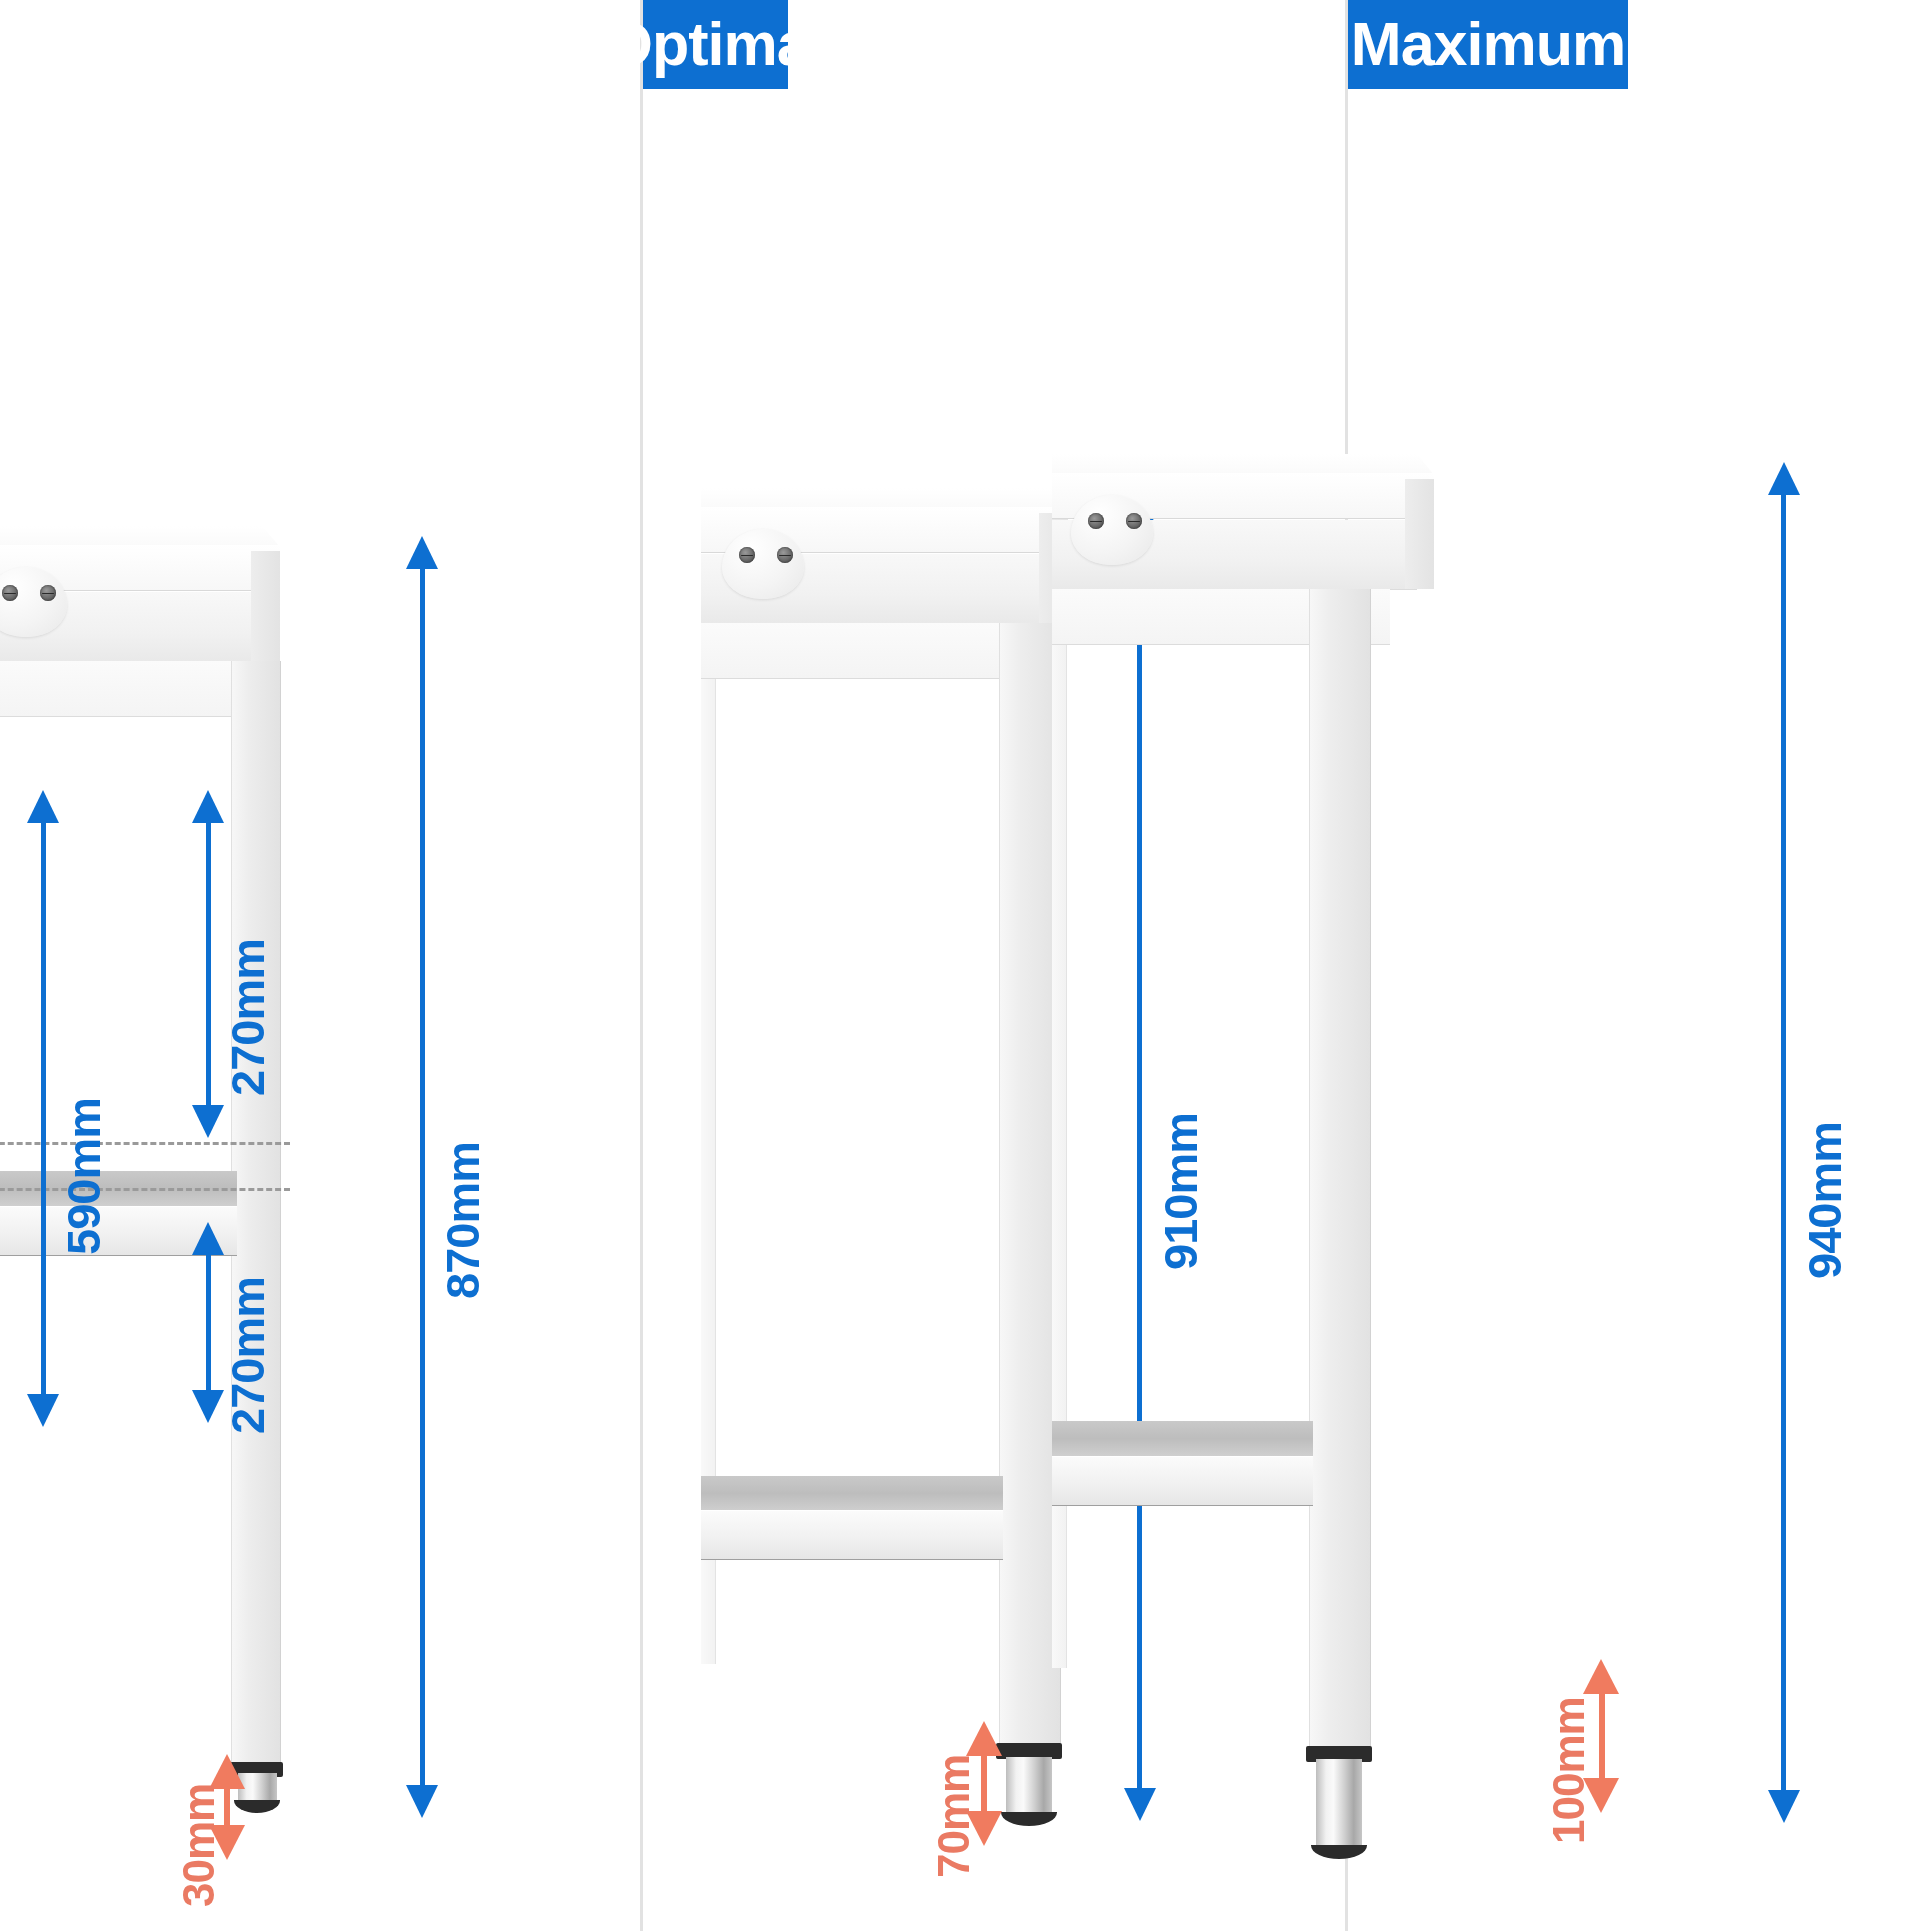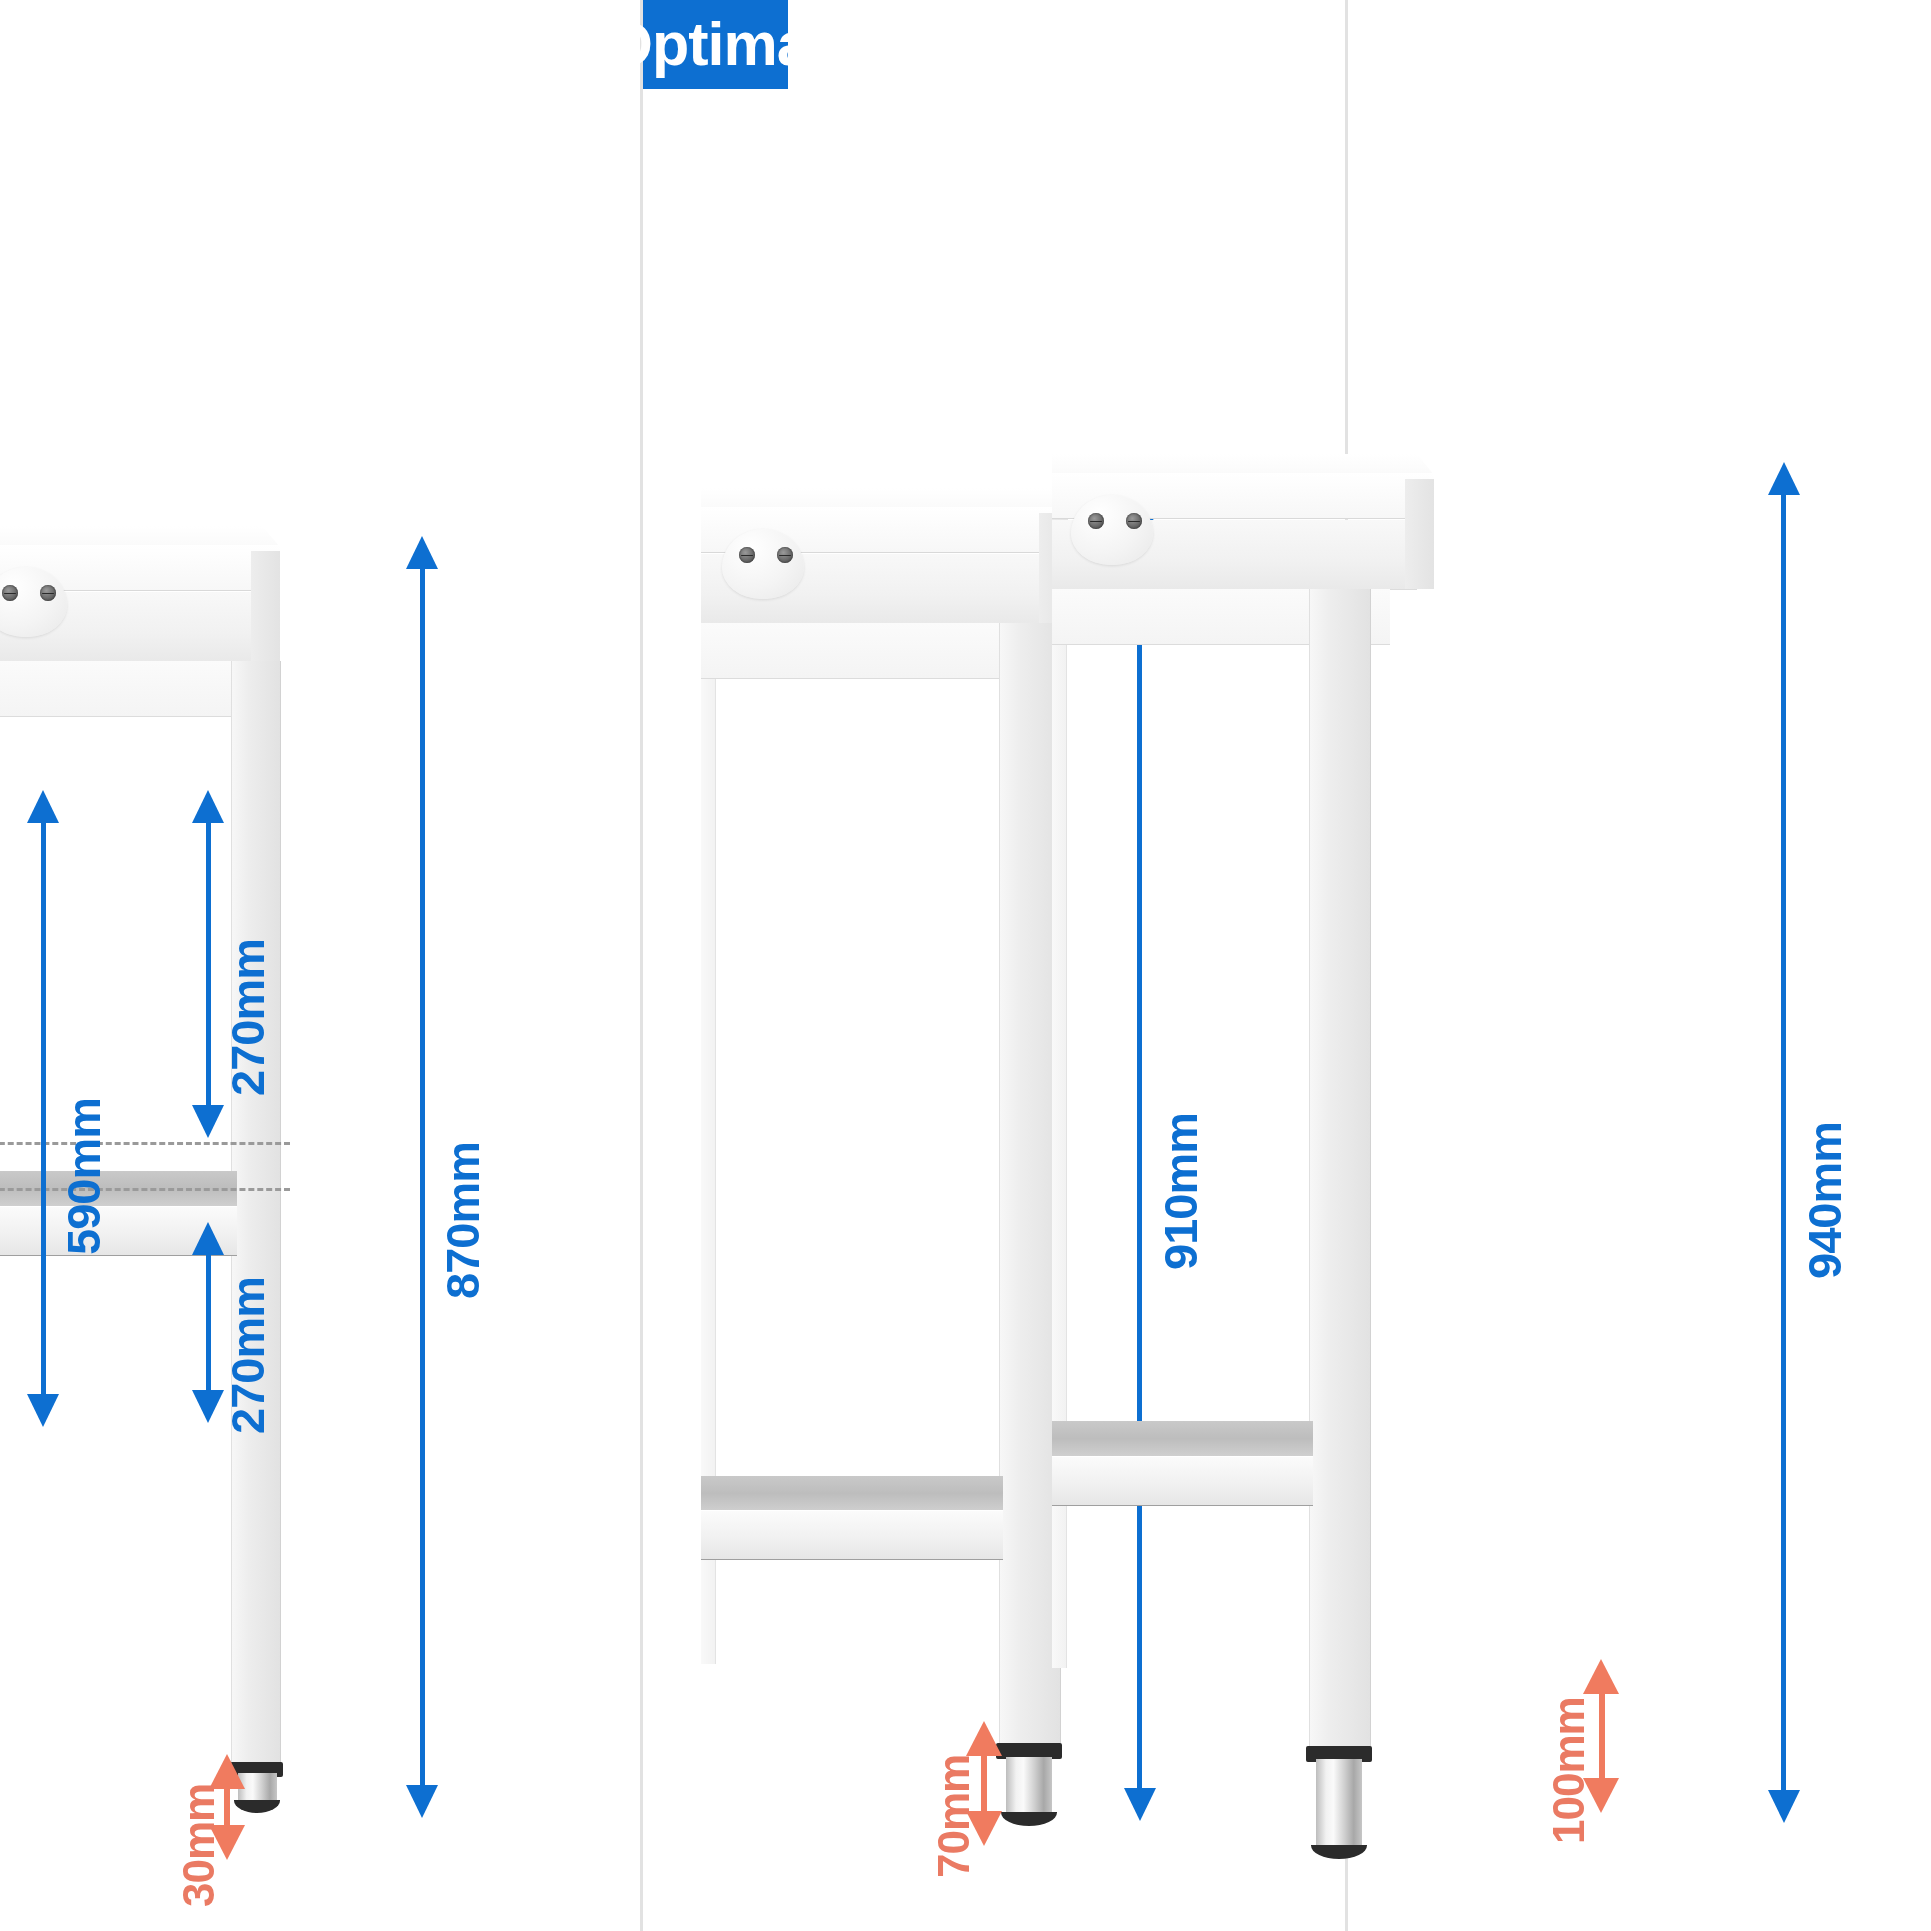--- a/index.html
+++ b/index.html
@@ -141,20 +141,23 @@
 <body>
 
 <div class="stage">
 
   <div class="divider" style="left:640px;"></div>
   <div class="divider" style="left:1345px;"></div>
 
   <div class="badge" style="left:643px;width:145px;">
     <span>Optimal</span>
   </div>
+  <div class="badge" style="left:1348px;width:280px;">
+    <span>Maximum</span>
+  </div>
 
   <div class="table" style="left:-39px;top:526px;width:386px;height:1226px;">
 
     <div class="top-bevel" style="left:0px;top:0px;width:319px;height:21px;
                 clip-path:polygon(0 0,301px 0,319px 21px,0 21px);"></div>
     <div class="top-face" style="left:0px;top:19.3px;width:319px;height:46px;"></div>
 
     <div class="apron" style="left:0px;top:66px;width:301px;height:70px;"></div>
     <div class="apron-side" style="left:290px;top:25px;width:29px;height:110px;"></div>
 

